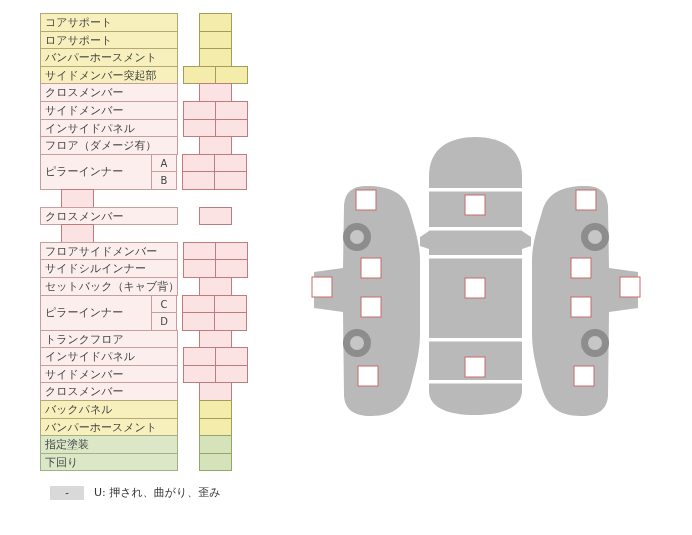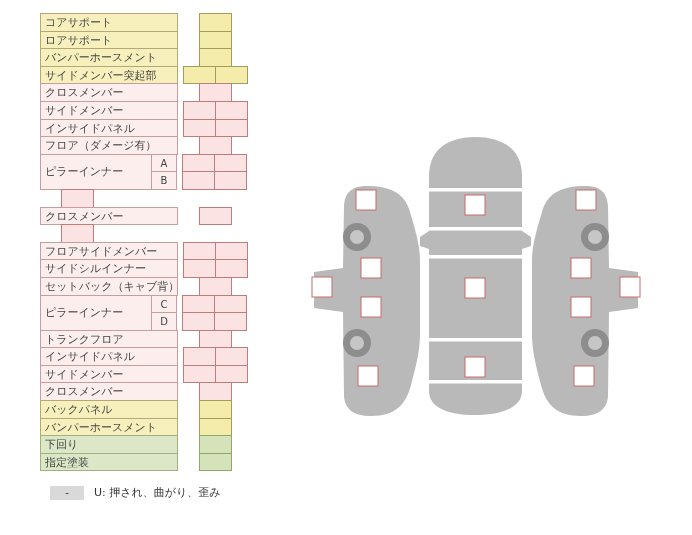--- a/index.html
+++ b/index.html
@@ -241,28 +241,28 @@
   </div>
 
   <div class="trow y">
     <div class="lbl">バンパーホースメント</div>
     <div class="cells">
       <span class="cell"></span>
     </div>
   </div>
 
   <div class="trow g">
+    <div class="lbl">指定塗装</div>
+    <div class="cells">
+      <span class="cell"></span>
+    </div>
+  </div>
+
+  <div class="trow g">
     <div class="lbl">下回り</div>
-    <div class="cells">
-      <span class="cell"></span>
-    </div>
-  </div>
-
-  <div class="trow g">
-    <div class="lbl">指定塗装</div>
     <div class="cells">
       <span class="cell"></span>
     </div>
   </div>
 
 </div>
 
 <svg class="diagram" width="360" height="300" viewBox="300 130 360 300">
 
   <path fill="#b9b9b9" d="M 367,186 C 390,186 405,193 410,212 C 416,232 420,246 420,261 L 420,334

